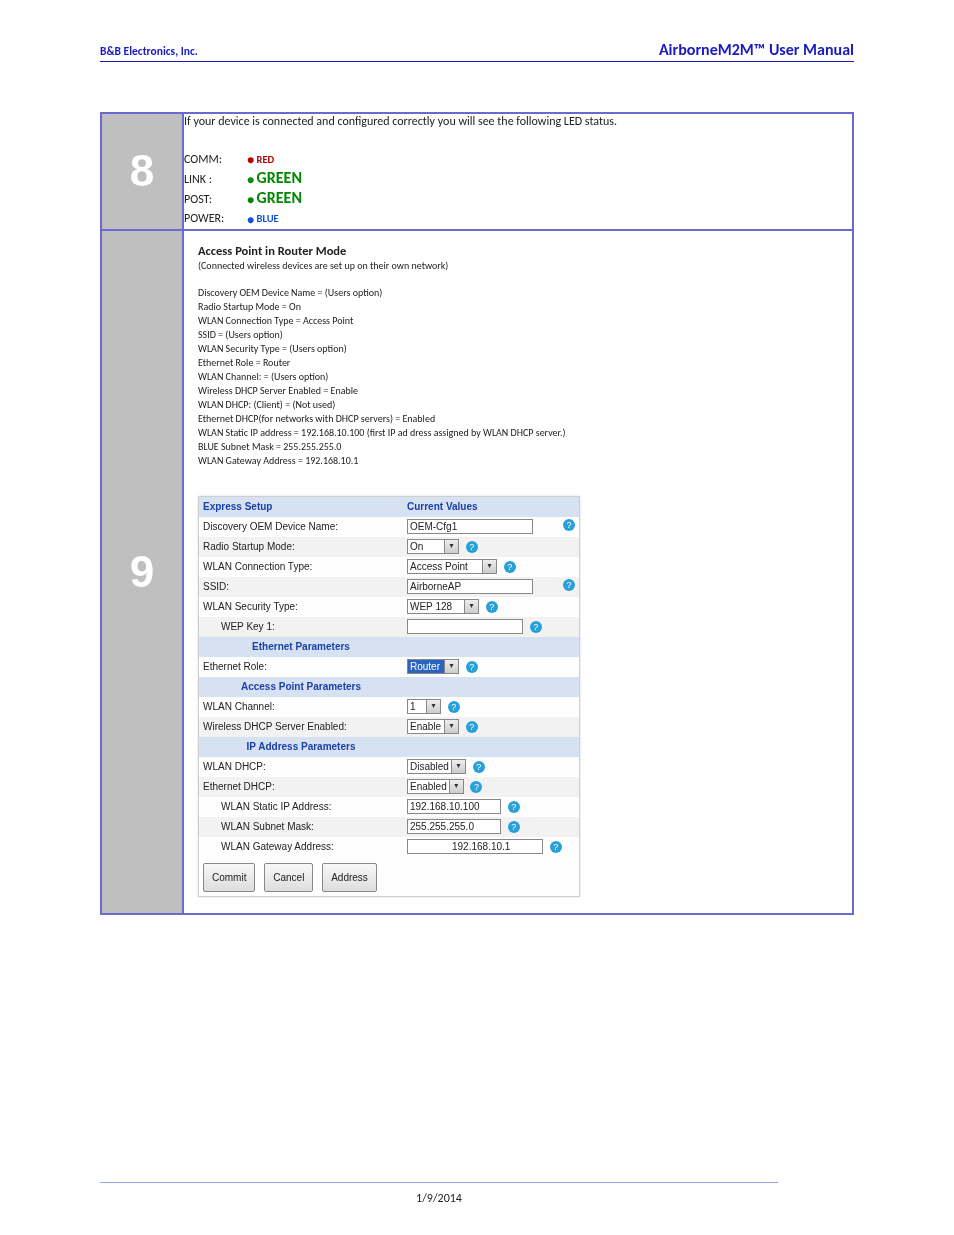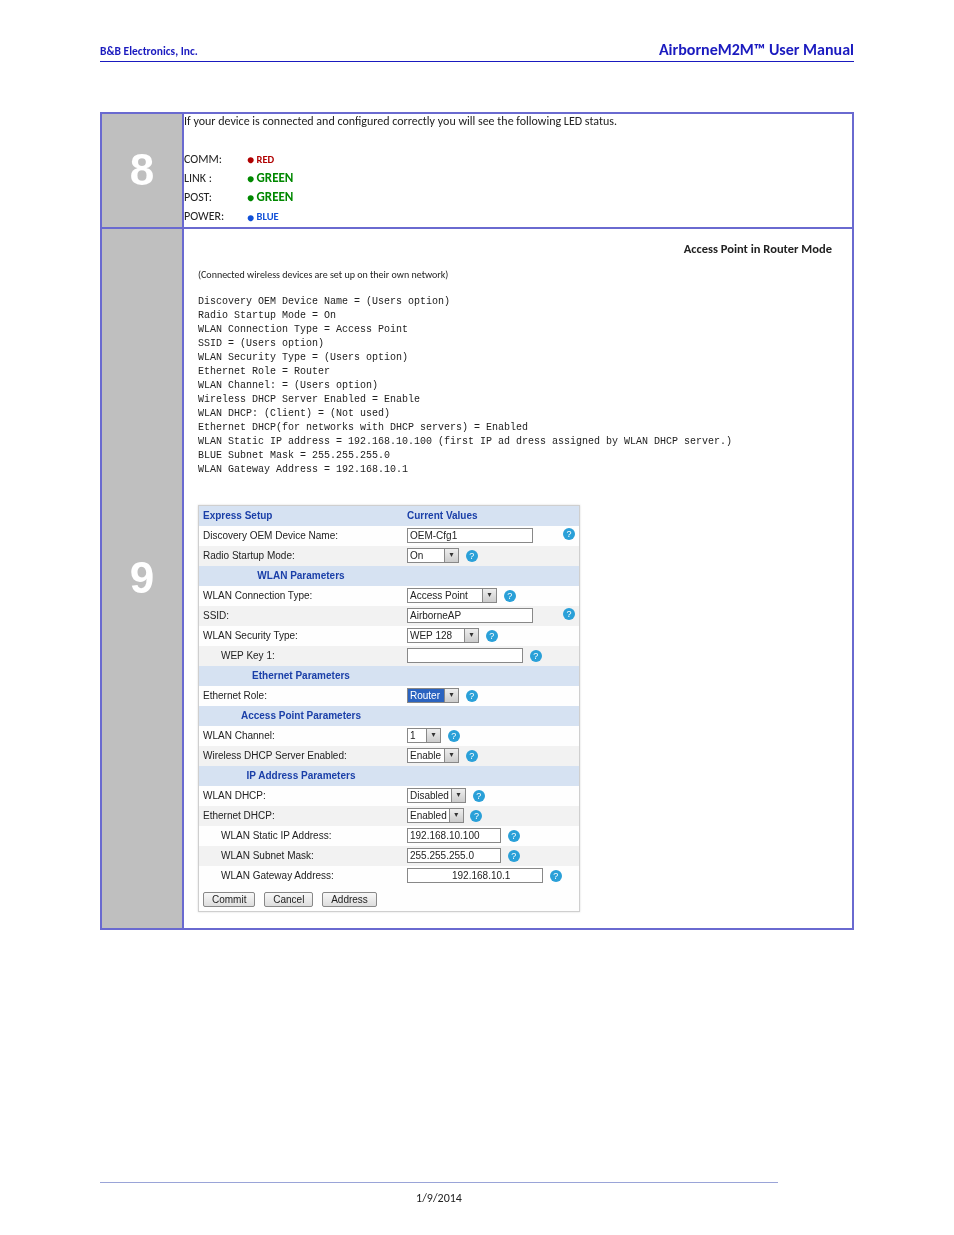--- a/index.html
+++ b/index.html
@@ -73,37 +73,35 @@
     margin-bottom: 22px;
   }
   .led-row {
     font-size: 12px;
     line-height: 18px;
     font-family: Calibri, Arial, sans-serif;
   }
   .led-label { display:inline-block; width:60px; }
   .dot { font-size: 13px; vertical-align: middle; margin-right: 2px;}
   .red   { color: #b00000; font-weight: bold; font-size:10.5px;}
-  .green { color: #008800; font-weight: bold; font-size:13px;}
+  .green { color: #008800; font-weight: bold; font-size:16px;}
   .blue  { color: #1050d8; font-weight: bold; font-size:10.5px;}
   .ap-title {
     font-size: 12.5px;
     font-weight: 600;
-    margin-bottom: 12px;
-    text-align: right;
+    margin-bottom: 1px;
   }
   .ap-subtitle {
     font-size: 10px;
     margin-bottom: 14px;
   }
   .config-block {
     font-size: 10px;
     line-height: 14px;
     margin-bottom: 28px;
-    font-family: Liberation Mono, monospace;
   }
   
   .ui-panel {
     border: 1px solid #cfcfcf;
     background: #fefefe;
     font-family: Tahoma, Arial, sans-serif;
     font-size: 10px;
     width: 380px;
     box-shadow: 0 0 2px rgba(0,0,0,0.15);
   }
@@ -171,21 +169,21 @@
     text-align:center;
     vertical-align:middle;
     margin-left:4px;
   }
   .hl-router .selbox { background:#2a63c0; color:#fff; }
   .btn {
     display:inline-block;
     border:1px solid #888;
     background: linear-gradient(#f8f8f8,#ddd);
     font-size:10px;
-    padding:1px 8px;
+    padding:8px 8px;
     margin:6px 2px 4px 4px;
     border-radius:2px;
     cursor:pointer;
   }
   .indent { padding-left: 22px !important; }
   .footer {
     position: absolute;
     bottom: 30px;
     left: 0;
     width: 878px;
@@ -274,24 +272,20 @@
                 <span class="help-icon" style="float:right;">?</span>
               </td>
             </tr>
             <tr class="alt">
               <td class="ui-label-cell">Radio Startup Mode:</td>
               <td class="val-cell">
                 <span class="selbox">On</span><span class="sel-arrow">▾</span>
                 <span class="help-icon">?</span>
               </td>
             </tr>
-            <tr class="ui-subheader">
-              <td>WLAN Parameters</td>
-                    <td></td>
-            </tr>
             <tr>
               <td class="ui-label-cell">WLAN Connection Type:</td>
               <td class="val-cell">
                 <span class="selbox" style="min-width:70px;">Access Point</span><span class="sel-arrow">▾</span>
                 <span class="help-icon">?</span>
               </td>
             </tr>
             <tr class="alt">
               <td class="ui-label-cell">SSID:</td>
               <td class="val-cell">

